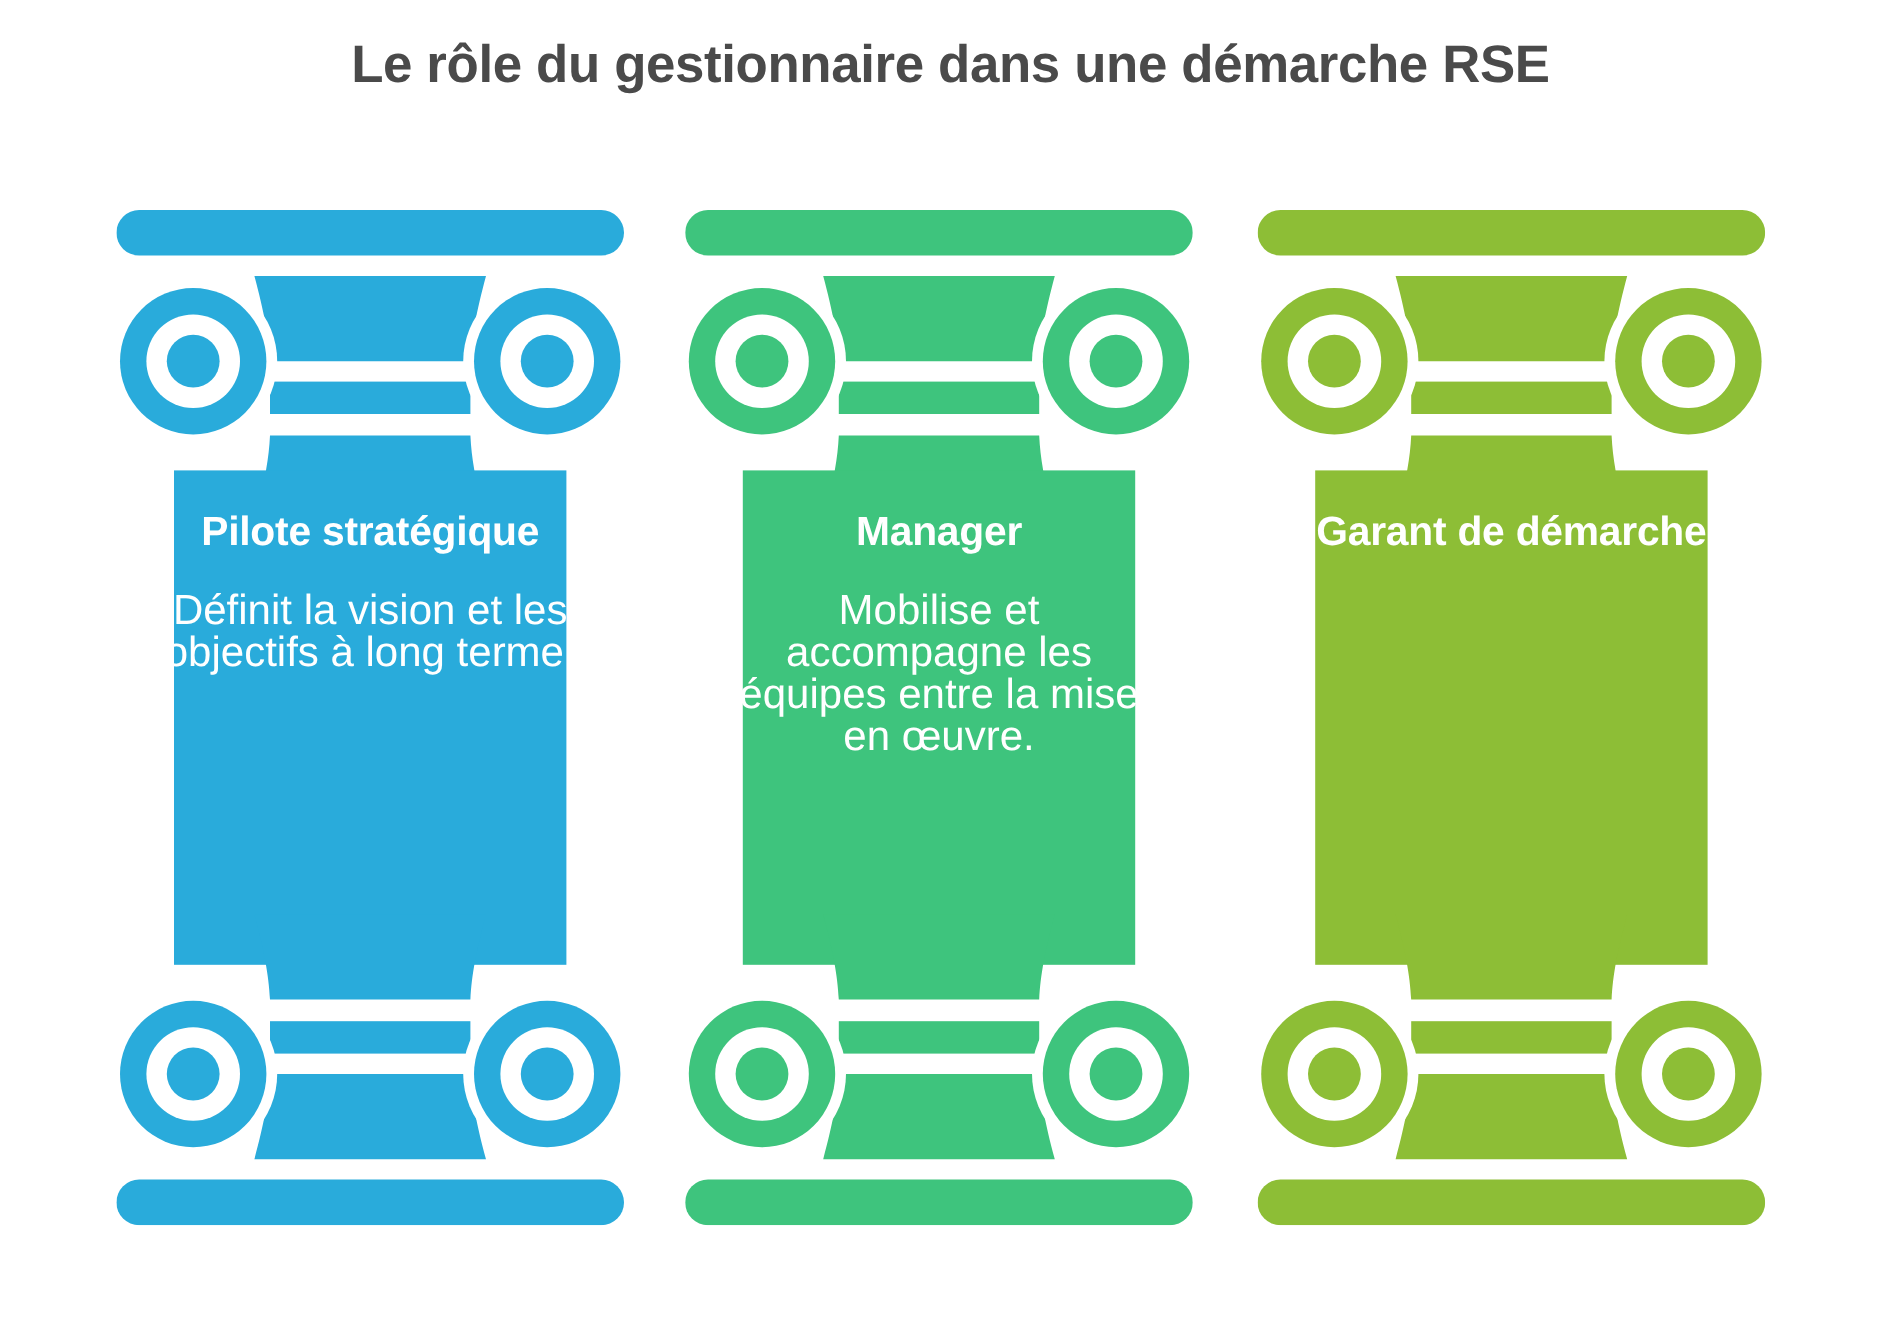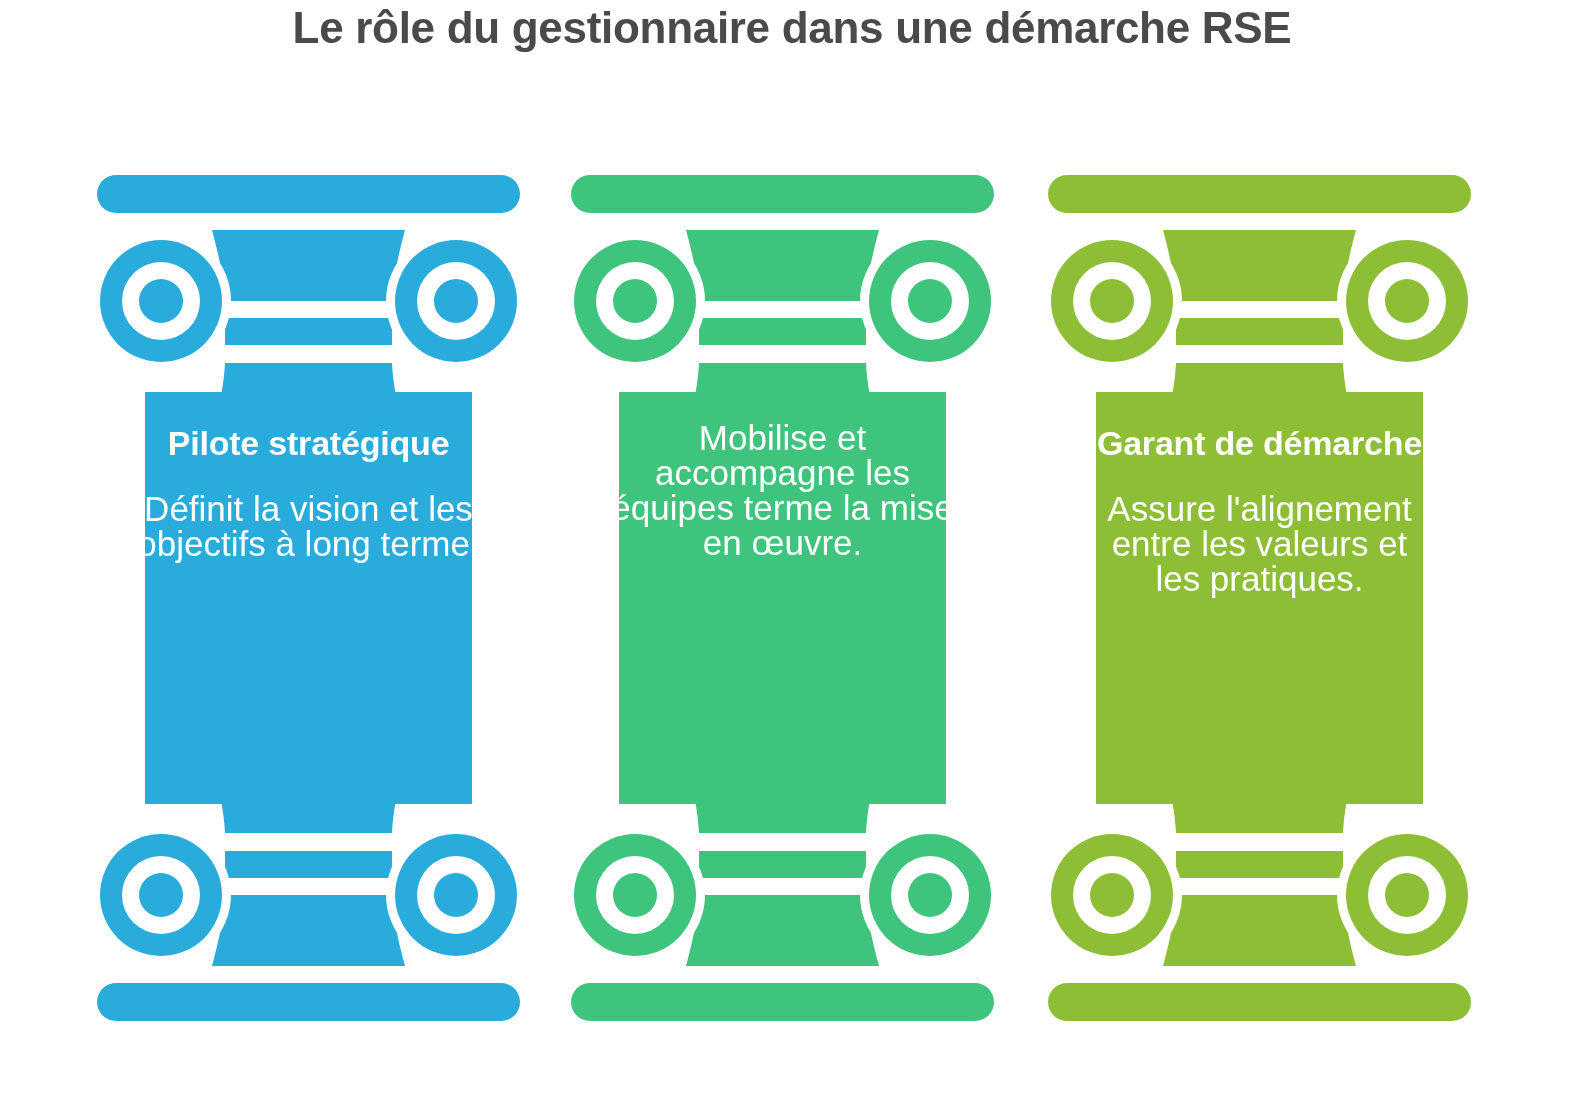--- a/index.html
+++ b/index.html
@@ -18,21 +18,21 @@
   .page {
     position: relative;
     width: 1584px;
     height: 1111px;
     background: #ffffff;
   }
 
   .page-title {
     position: absolute;
     left: 0;
-    top: 0;
+    top: 26px;
     width: 1584px;
     text-align: center;
     font-size: 44px;
     font-weight: bold;
     color: #4a4a4a;
     letter-spacing: -0.3px;
     line-height: 56px;
   }
 
   .columns {
@@ -167,21 +167,22 @@
           <circle class="fillc" cx="64" cy="720" r="61" fill="#3ec47d"></circle>
           <circle class="fillw" cx="64" cy="720" r="39" fill="#ffffff"></circle>
           <circle class="fillc" cx="64" cy="720" r="22" fill="#3ec47d"></circle>
           <circle class="fillw" cx="359" cy="720" r="70" fill="#ffffff"></circle>
           <circle class="fillc" cx="359" cy="720" r="61" fill="#3ec47d"></circle>
           <circle class="fillw" cx="359" cy="720" r="39" fill="#ffffff"></circle>
           <circle class="fillc" cx="359" cy="720" r="22" fill="#3ec47d"></circle>
         </g>
       </svg>
       <div class="shaft-text">
-        <div class="pillar-desc">Mobilise et accompagne les équipes terme la mise en œuvre.</div>
+        <div class="pillar-heading">Manager</div>
+        <div class="pillar-desc">Mobilise et accompagne les équipes entre la mise en œuvre.</div>
       </div>
     </div>
 
     <div class="pillar c2">
       <svg viewBox="0 0 423 846">
         <g>
           <rect class="fillc" x="0" y="0" width="423" height="38" rx="19" ry="19" fill="#8dbe36"></rect>
           <path class="fillc" d="M 115 55 L 308 55 C 300 85 296 105 295 126 L 128 126 C 127 105 123 85 115 55 Z" fill="#8dbe36"></path>
           <rect class="fillc" x="128" y="143" width="167" height="27" fill="#8dbe36"></rect>
           <path class="fillc" d="M 128 188 L 295 188 C 296 209 300 229 308 259 L 115 259 C 123 229 127 209 128 188 Z" fill="#8dbe36"></path>
@@ -203,18 +204,17 @@
           <circle class="fillw" cx="64" cy="720" r="39" fill="#ffffff"></circle>
           <circle class="fillc" cx="64" cy="720" r="22" fill="#8dbe36"></circle>
           <circle class="fillw" cx="359" cy="720" r="70" fill="#ffffff"></circle>
           <circle class="fillc" cx="359" cy="720" r="61" fill="#8dbe36"></circle>
           <circle class="fillw" cx="359" cy="720" r="39" fill="#ffffff"></circle>
           <circle class="fillc" cx="359" cy="720" r="22" fill="#8dbe36"></circle>
         </g>
       </svg>
       <div class="shaft-text">
         <div class="pillar-heading">Garant de démarche</div>
-        <div class="pillar-desc">Assure l'alignement entre les valeurs et les pratiques.</div>
       </div>
     </div>
 
   </div>
 </div>
 
 </body></html>

